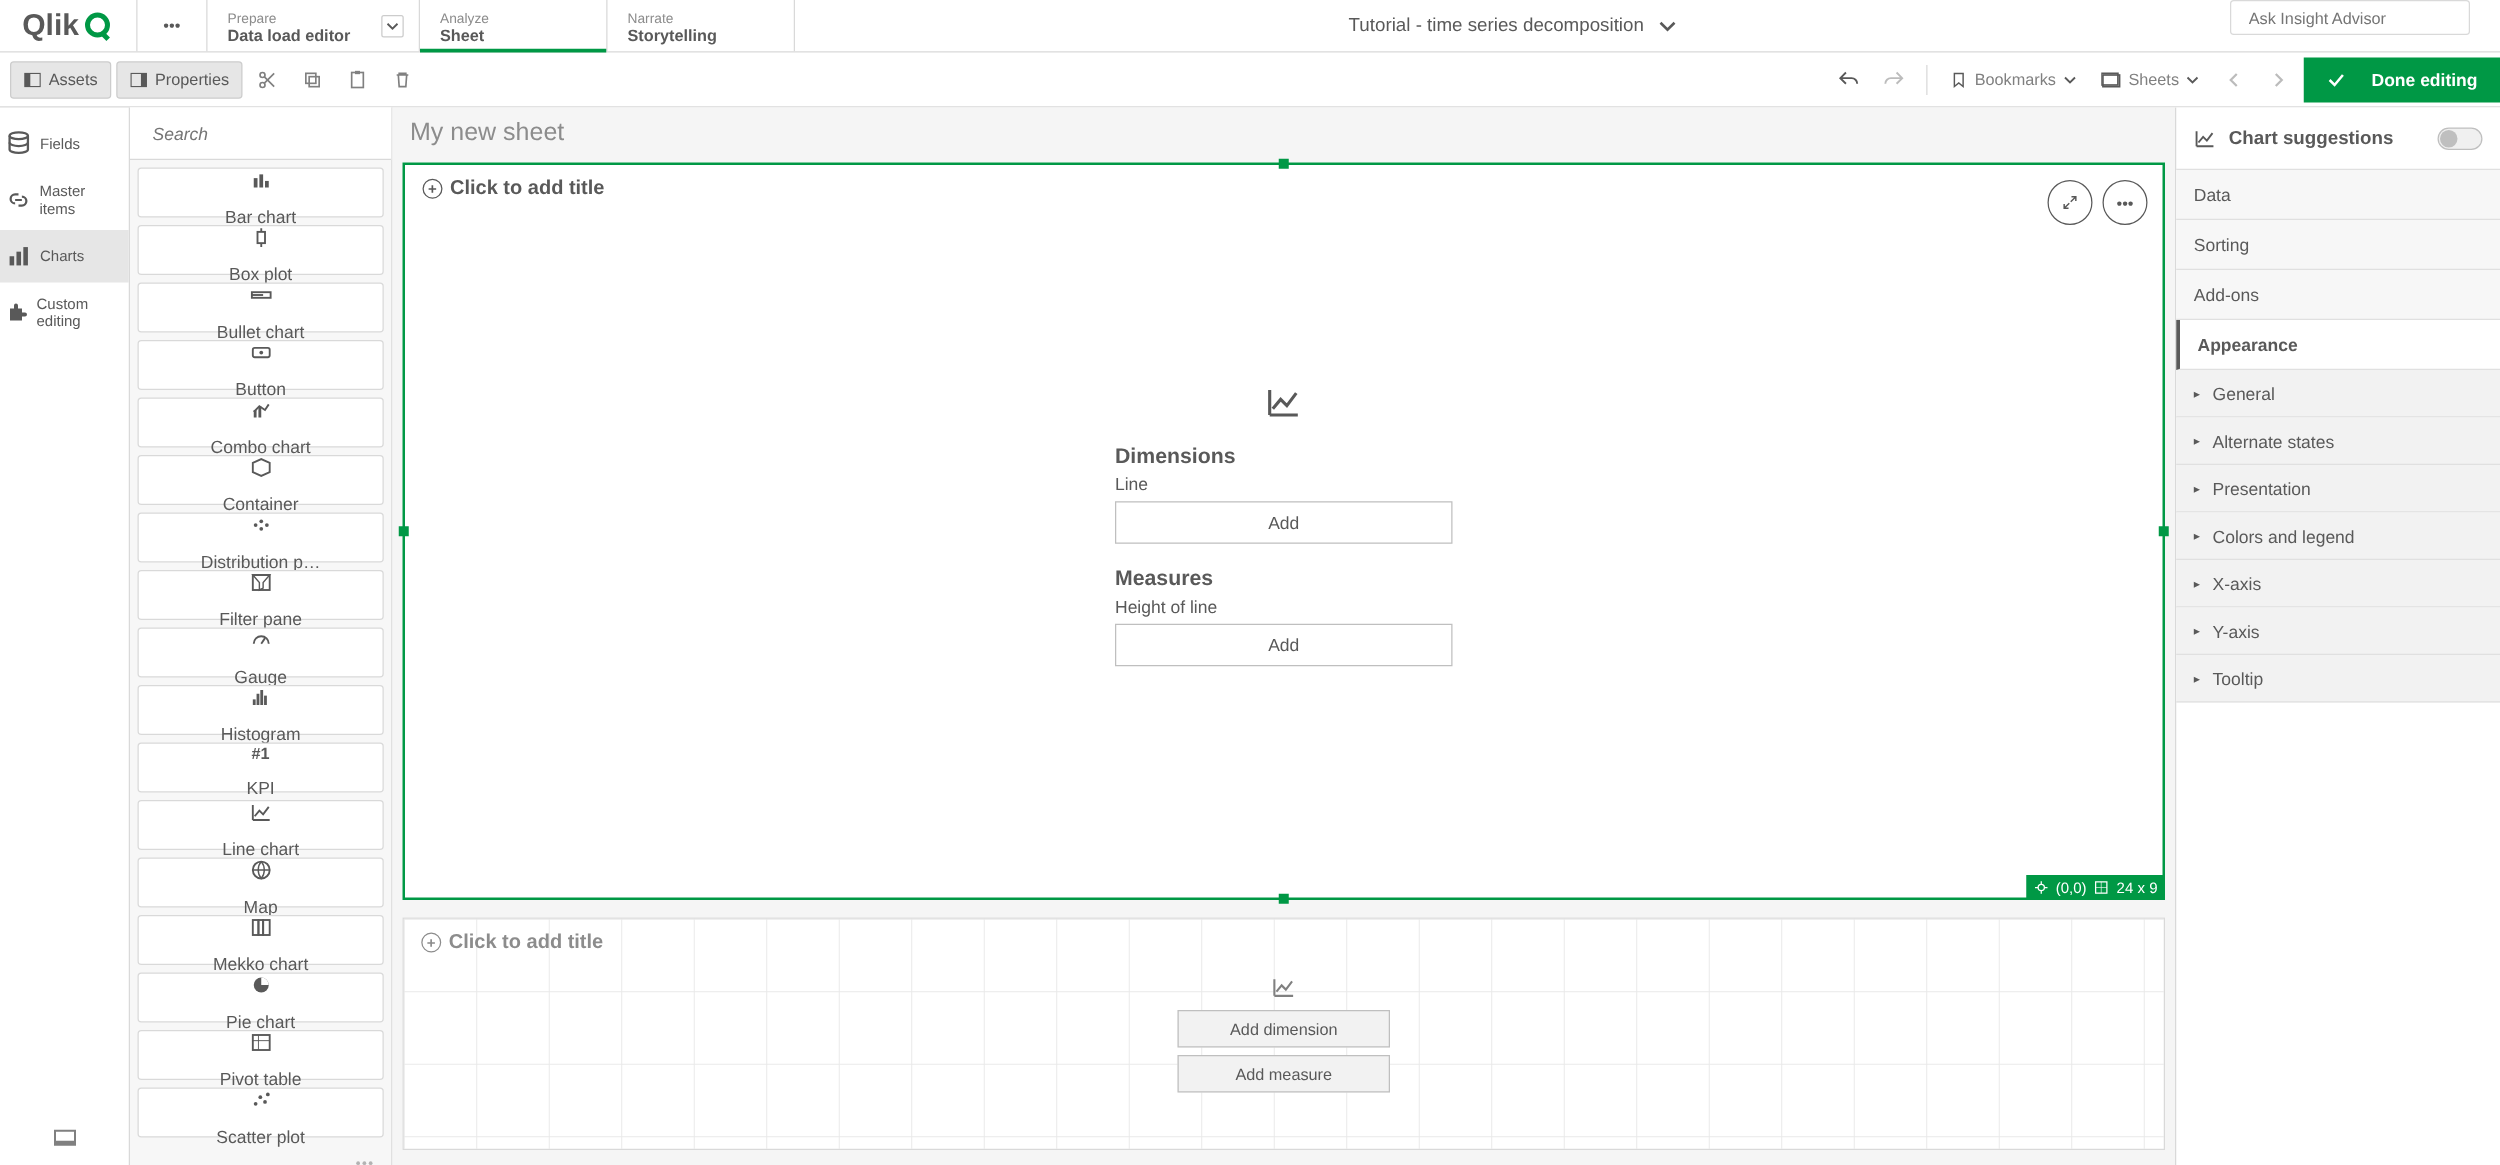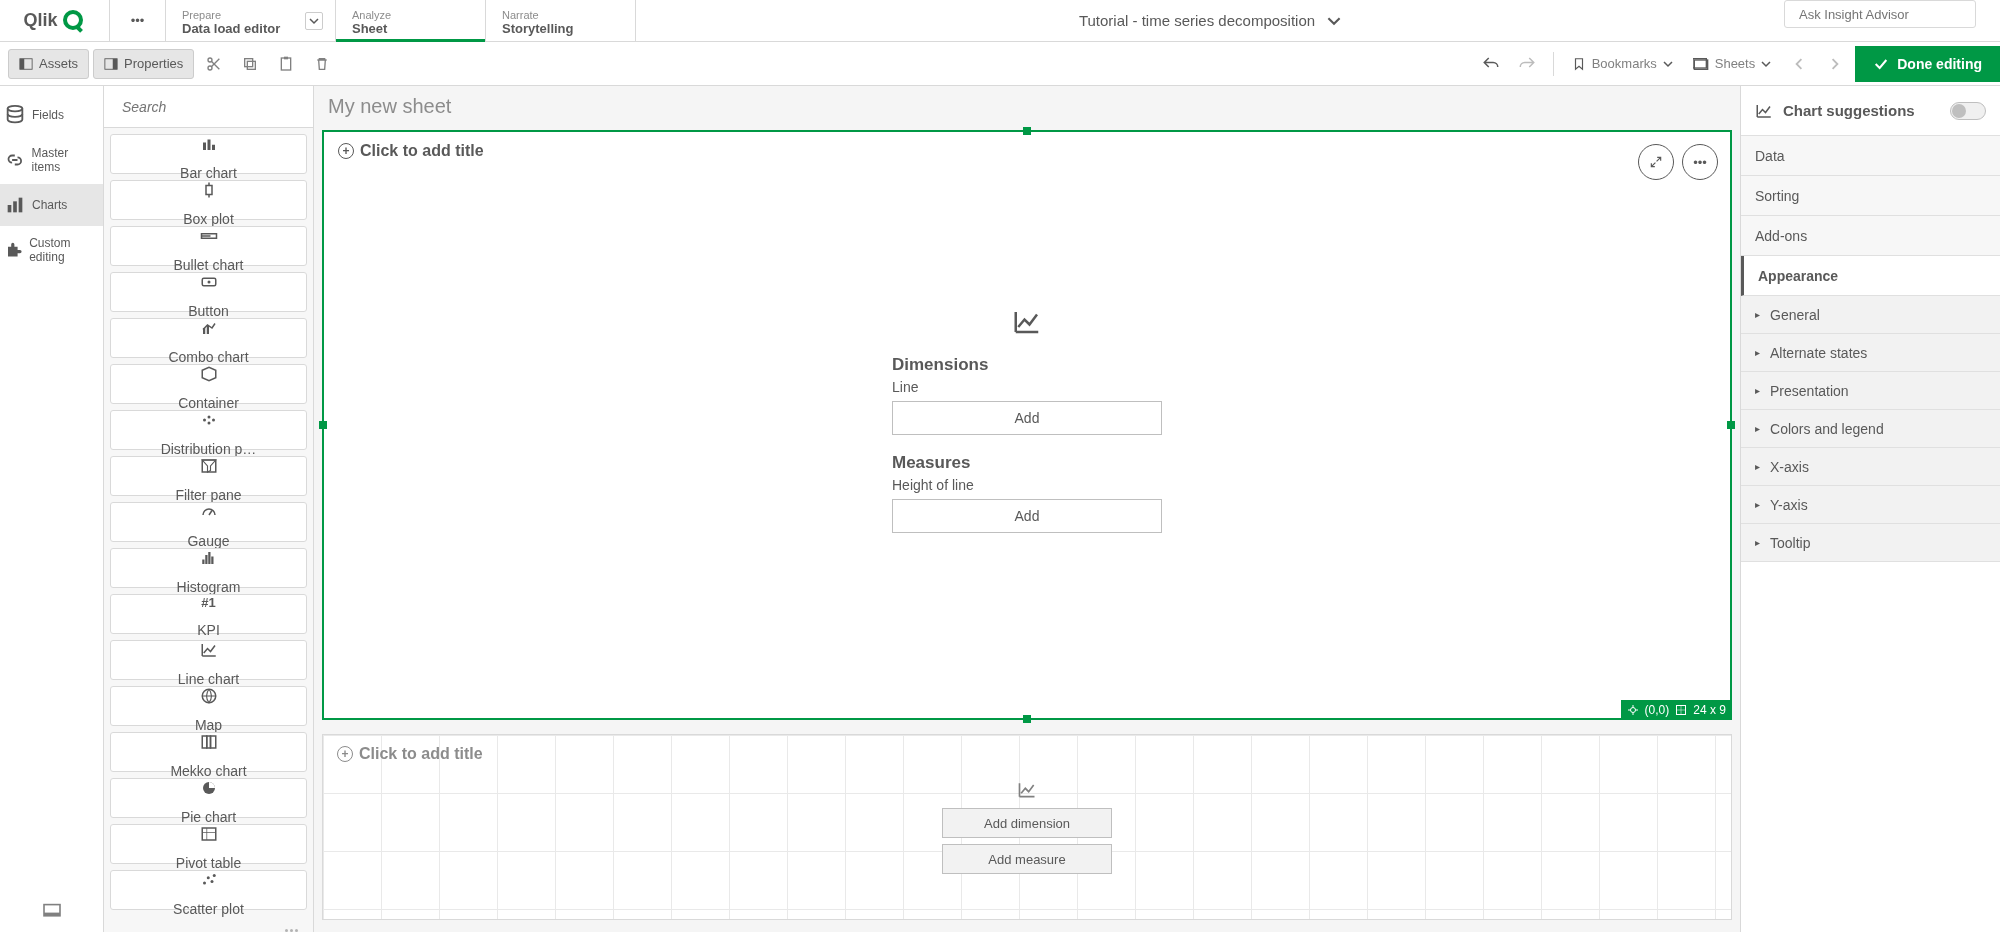--- a/index.html
+++ b/index.html
@@ -3,21 +3,21 @@
 <meta charset="utf-8">
 <style>
 * { box-sizing: border-box; margin: 0; padding: 0; font-family: "Segoe UI", Arial, sans-serif; }
 body { background: #fff; font-size: 13px; color: #595959; width: 2000px; height: 932px; overflow: hidden; }
 
 
 .topnav {
   height: 42px; display: flex; align-items: stretch; border-bottom: 1px solid #d9d9d9;
 }
 .topnav .logo {
-  width: 110px; display: flex; align-items: center; justify-content: center; gap: 4px; font-weight: 700; font-size: 18px; color: #595959; border-right: 1px solid #d9d9d9;
+  width: 110px; display: flex; align-items: center; justify-content: center; gap: 4px; font-weight: 700; font-size: 24px; color: #595959; border-right: 1px solid #d9d9d9;
 }
 .topnav .logo svg { width: 24px; height: 24px; }
 .topnav .more-btn {
   width: 56px; display:flex; align-items:center; justify-content:center; border-right:1px solid #d9d9d9;
 }
 .nav-tab {
   padding: 4px 16px 0 16px; min-width: 150px; display:flex; flex-direction:column; justify-content:center;
   border-right:1px solid #d9d9d9; position: relative;
 }
 .nav-tab.active::after {
@@ -43,21 +43,21 @@
 }
 .tb-btn {
   height:30px; padding:0 10px; border:1px solid #ccc; border-radius:3px; background:#f2f2f2; display:flex; align-items:center; gap:6px; color:#595959; font-size:13px;
 }
 .tb-btn.active { background:#e6e6e6; }
 .tb-icon-btn {
   width:32px; height:30px; display:flex; align-items:center; justify-content:center; color:#808080;
 }
 .toolbar .spacer { flex:1; }
 .done-btn {
-  height:36px; margin:-8px -8px -8px 0; background:#009845; color:#fff; padding:0 18px; display:flex; align-items:center; gap:8px; font-weight:600; font-size:14px;
+  height:36px; margin:-8px -8px -8px 0; background:#009845; color:#fff; padding:0 18px; display:flex; align-items:center; gap:20px; font-weight:600; font-size:14px;
 }
 
 
 .mainrow { height: calc(932px - 42px - 44px); display:flex; }
 
 
 .leftrail {
   width:104px; border-right:1px solid #d9d9d9; display:flex; flex-direction:column; align-items:center; padding-top:8px; gap:0;
 }
 .rail-item { width:100%; padding:10px 4px; display:flex; flex-direction:row; align-items:center; gap:6px; font-size:12px; color:#595959; cursor:pointer;}

